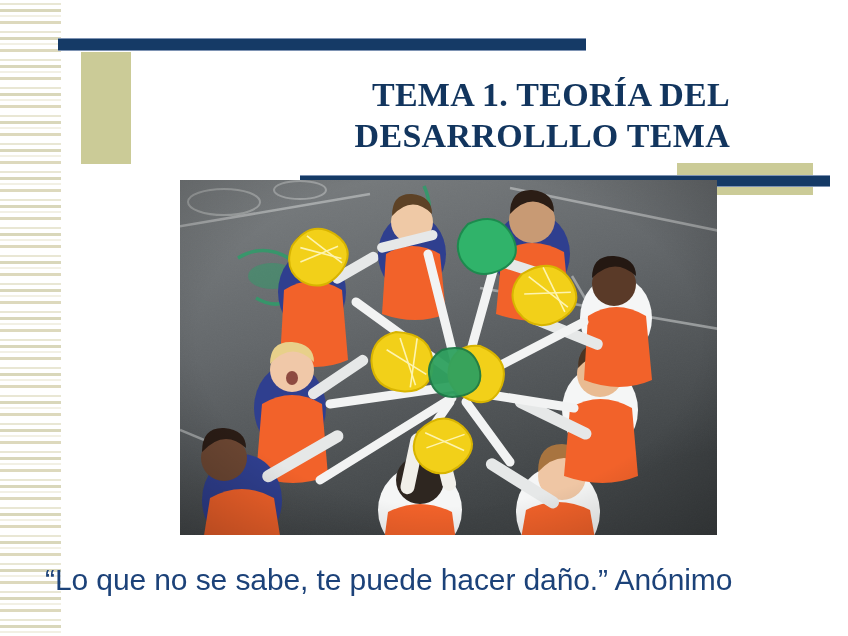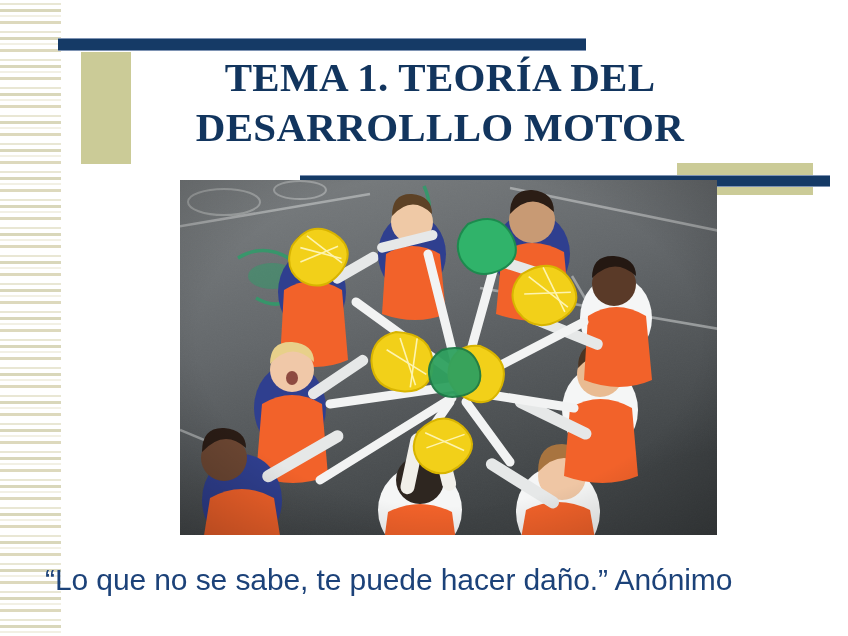--- a/index.html
+++ b/index.html
@@ -90,26 +90,26 @@
     background: #153a66;
     border-top: 1px solid #7e93b3;
     border-bottom: 1px solid #7e93b3;
     box-sizing: border-box;
   }
 
   
   .title {
     position: absolute;
     left: 150px;
-    top: 52px;
+    top: 74px;
     width: 580px;
-    text-align: center;
+    text-align: right;
     font-family: "Liberation Serif", "DejaVu Serif", serif;
     font-weight: bold;
-    font-size: 41px;
+    font-size: 34px;
     line-height: 1.22;
     letter-spacing: 0.3px;
     color: #12355e;
     text-shadow: 1px 1px 0 rgba(255,255,255,0.85);
   }
 
   
   .photo {
     position: absolute;
     left: 180px;
@@ -141,21 +141,21 @@
 <div id="slide">
 
   <div class="stripe-band"></div>
 
   <div class="khaki-block-top"></div>
 
   <div class="navy-bar-top"></div>
 
   <div class="title">
     <div>TEMA 1. TEORÍA DEL</div>
-    <div>DESARROLLLO MOTOR</div>
+    <div>DESARROLLLO TEMA</div>
   </div>
 
   <div class="khaki-block-right"></div>
 
   <div class="navy-bar-bottom"></div>
 
   <div class="photo">
     <svg width="537" height="355" viewBox="0 0 537 355">
       <defs>
         <linearGradient id="asphalt" x1="0" y1="0" x2="0.4" y2="1">

